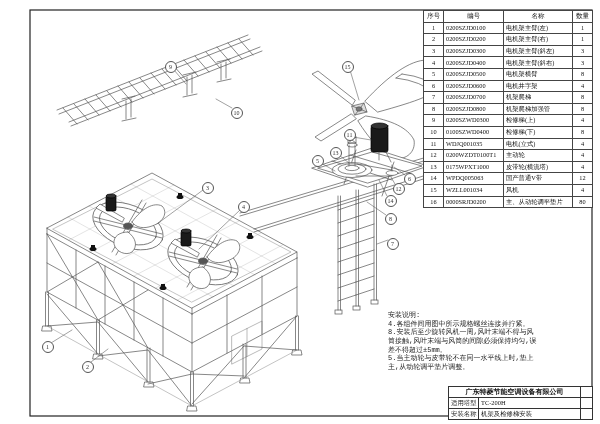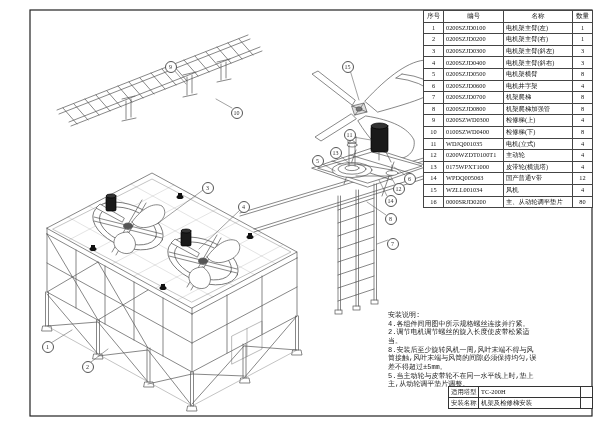--- a/index.html
+++ b/index.html
@@ -456,36 +456,39 @@
       </tr>
     </tbody>
 </table>
 
 <div class="notes">
   <div class="nline">安装说明:</div>
   <div>
 
       <div class="nline">4.各组件间用图中所示规格螺丝连接并拧紧。</div>
 
-      <div class="nline">2.调节电机调节螺丝的旋入长度使皮带松紧适当。</div>
 
 
       <div class="nline">8.安装后至少旋转风机一周,风叶末端不得与风筒接触,风叶末端与风筒的间隙必须保持均匀,误差不得超过±5mm。</div>
 
       <div class="nline">5.当主动轮与皮带轮不在同一水平线上时,垫上主,从动轮调平垫片调整。</div>
     </div>
 </div>
 
 <table class="tblock">
   <colgroup>
       <col style="width:30px">
       <col style="width:102px">
       <col style="width:12px">
     </colgroup>
   <tbody>
+      <tr>
+    <td class="company" colspan="2">广东特菱节能空调设备有限公司</td>
+    <td></td>
+  </tr>
   <tr>
     <td class="lbl">适用塔型</td>
     <td>TC-200H</td>
     <td></td>
   </tr>
   <tr>
     <td class="lbl">安装名称</td>
     <td>机架及检修梯安装</td>
     <td></td>
   </tr>

